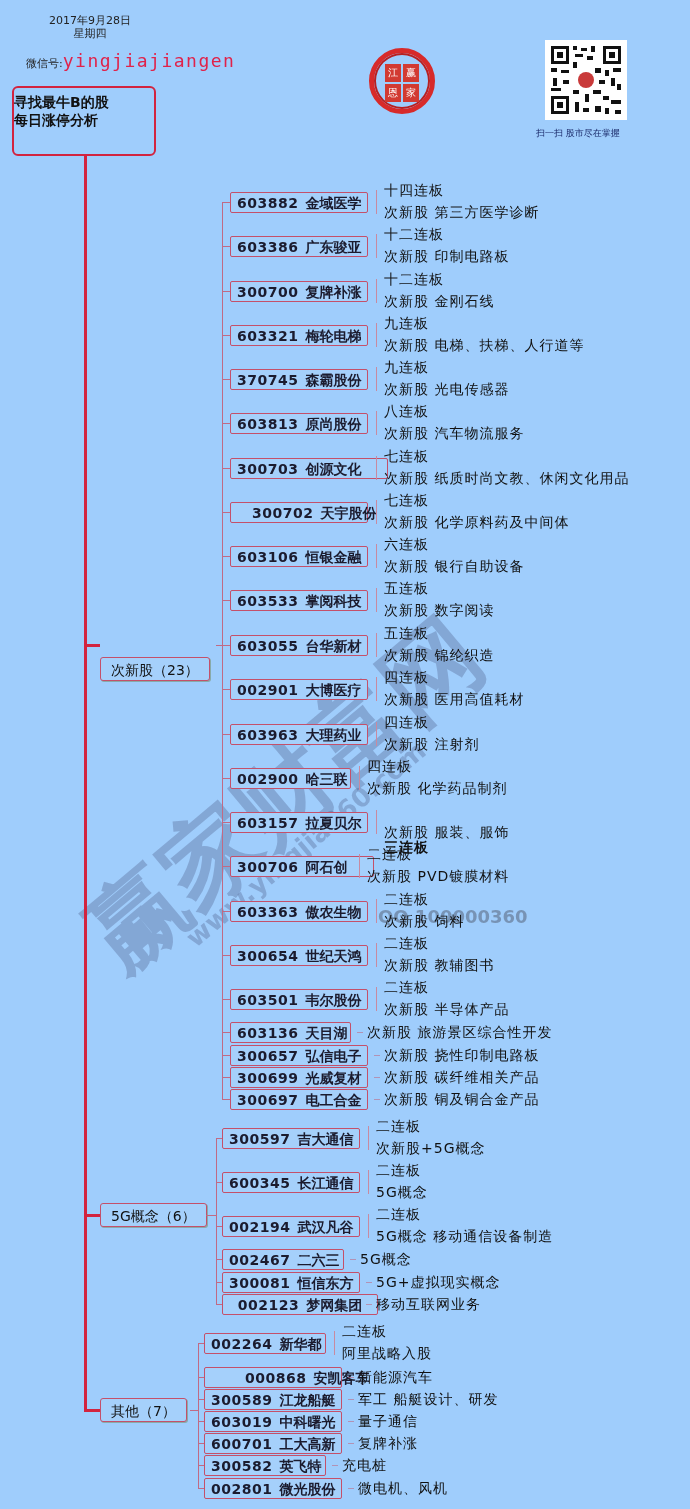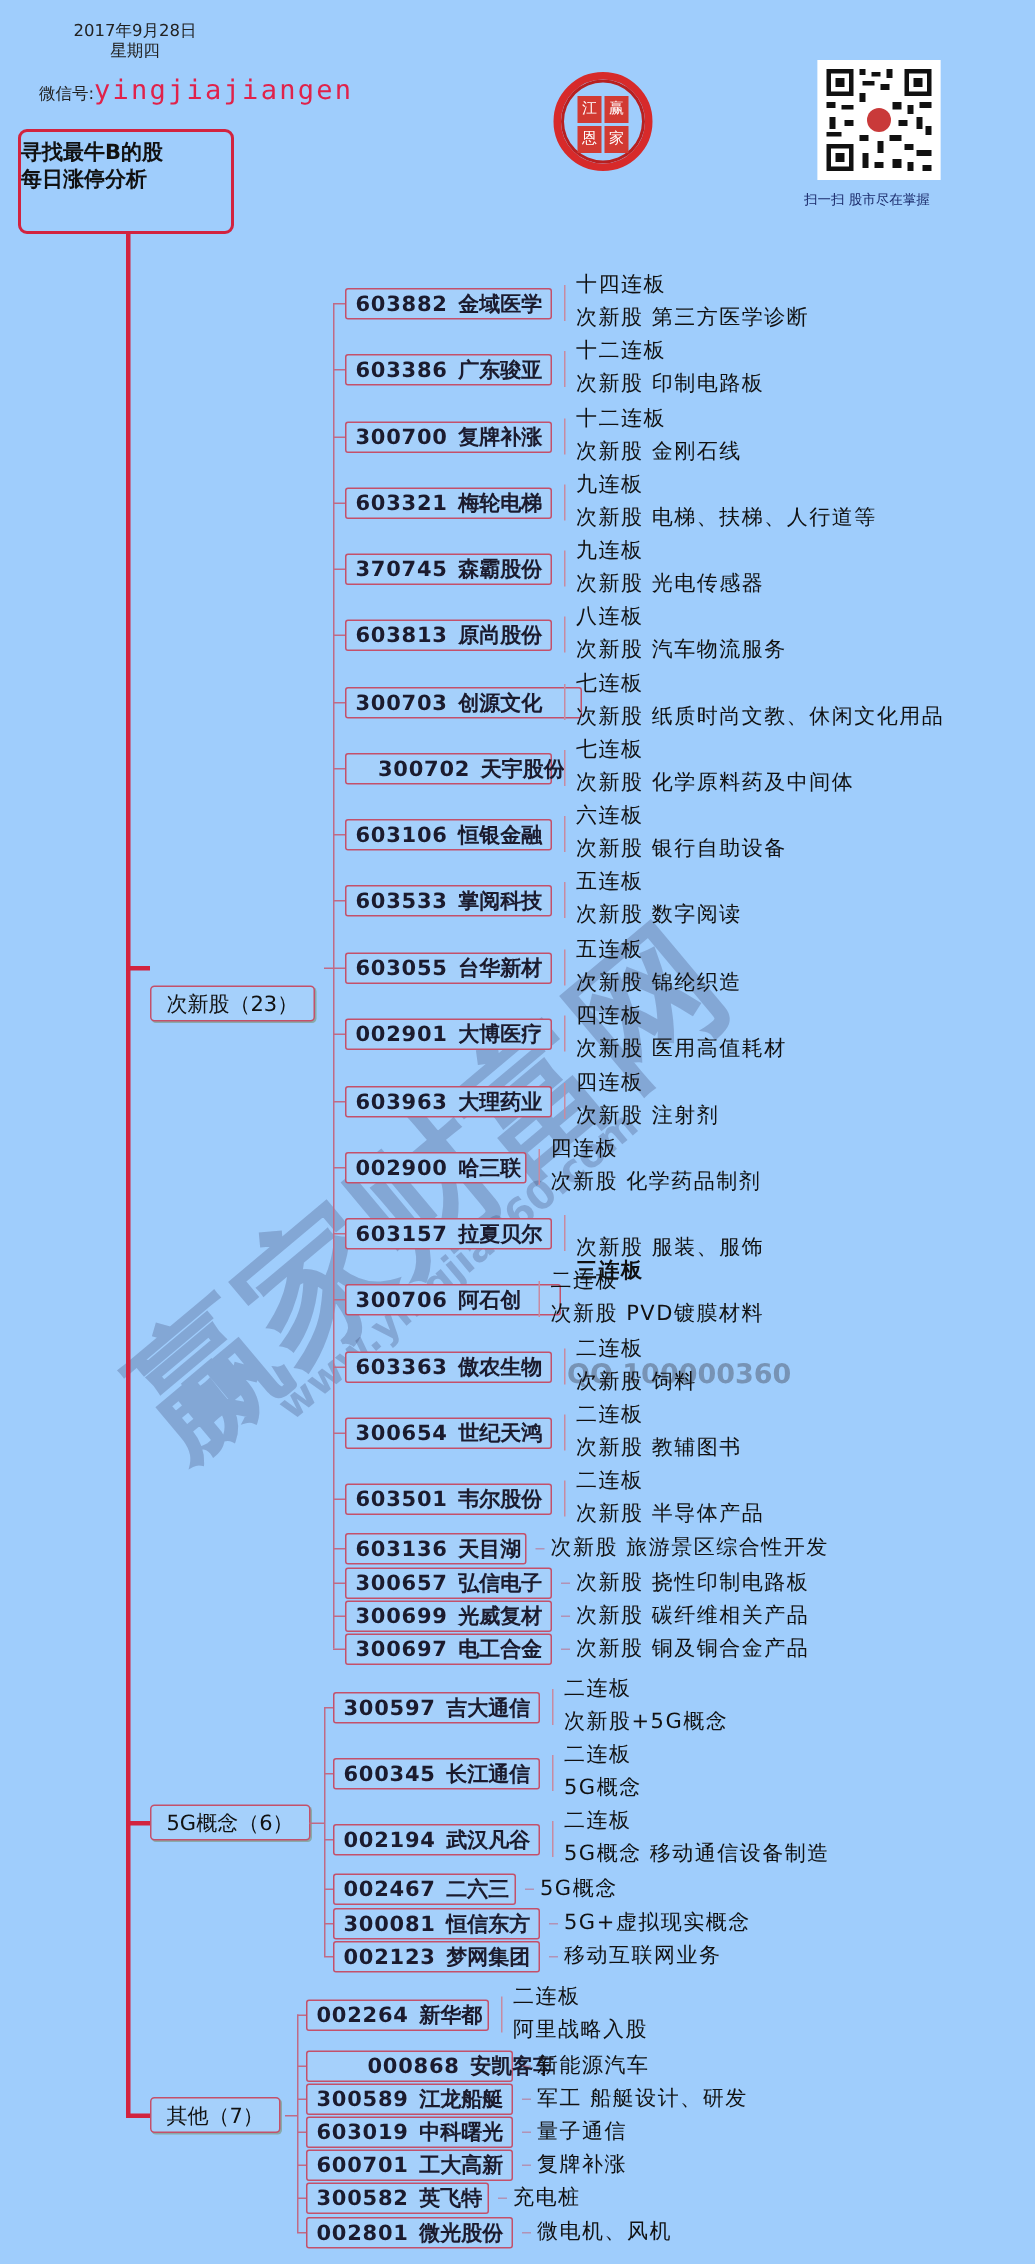--- a/index.html
+++ b/index.html
@@ -255,21 +255,21 @@
     <div class="abs desc" style="left: 376px; top: 1225px;">5G概念 移动通信设备制造</div>
     <div class="abs hline" style="left: 216px; top: 1259px; width: 6px;"></div>
     <div class="abs leaf-box" style="left: 222px; top: 1249px; width: 122px;"><span class="code">002467</span><span>二六三</span></div>
     <div class="abs hline" style="left: 350px; top: 1259px; width: 6px; opacity: 0.6;"></div>
     <div class="abs desc" style="left: 360px; top: 1248px;">5G概念</div>
     <div class="abs hline" style="left: 216px; top: 1282px; width: 6px;"></div>
     <div class="abs leaf-box" style="left: 222px; top: 1272px; width: 138px;"><span class="code">300081</span><span>恒信东方</span></div>
     <div class="abs hline" style="left: 366px; top: 1282px; width: 6px; opacity: 0.6;"></div>
     <div class="abs desc" style="left: 376px; top: 1271px;">5G+虚拟现实概念</div>
     <div class="abs hline" style="left: 216px; top: 1304px; width: 6px;"></div>
-    <div class="abs leaf-box" style="left: 222px; top: 1294px; width: 138px; text-align: center;"><span class="code">002123</span><span>梦网集团</span></div>
+    <div class="abs leaf-box" style="left: 222px; top: 1294px; width: 156px; text-align: center;"><span class="code">002123</span><span>梦网集团</span></div>
     <div class="abs hline" style="left: 366px; top: 1304px; width: 6px; opacity: 0.6;"></div>
     <div class="abs desc" style="left: 376px; top: 1293px;">移动互联网业务</div>
   </div>
 <div id="cat2">
     <div class="abs hline" style="left: 198px; top: 1343px; width: 6px;"></div>
     <div class="abs leaf-box" style="left: 204px; top: 1333px; width: 122px;"><span class="code">002264</span><span>新华都</span></div>
     <div class="abs bracket" style="left: 334px; top: 1331px; height: 24px;"></div>
     <div class="abs desc" style="left: 342px; top: 1320px;">二连板</div>
     <div class="abs desc" style="left: 342px; top: 1342px;">阿里战略入股</div>
     <div class="abs hline" style="left: 198px; top: 1377px; width: 6px;"></div>

